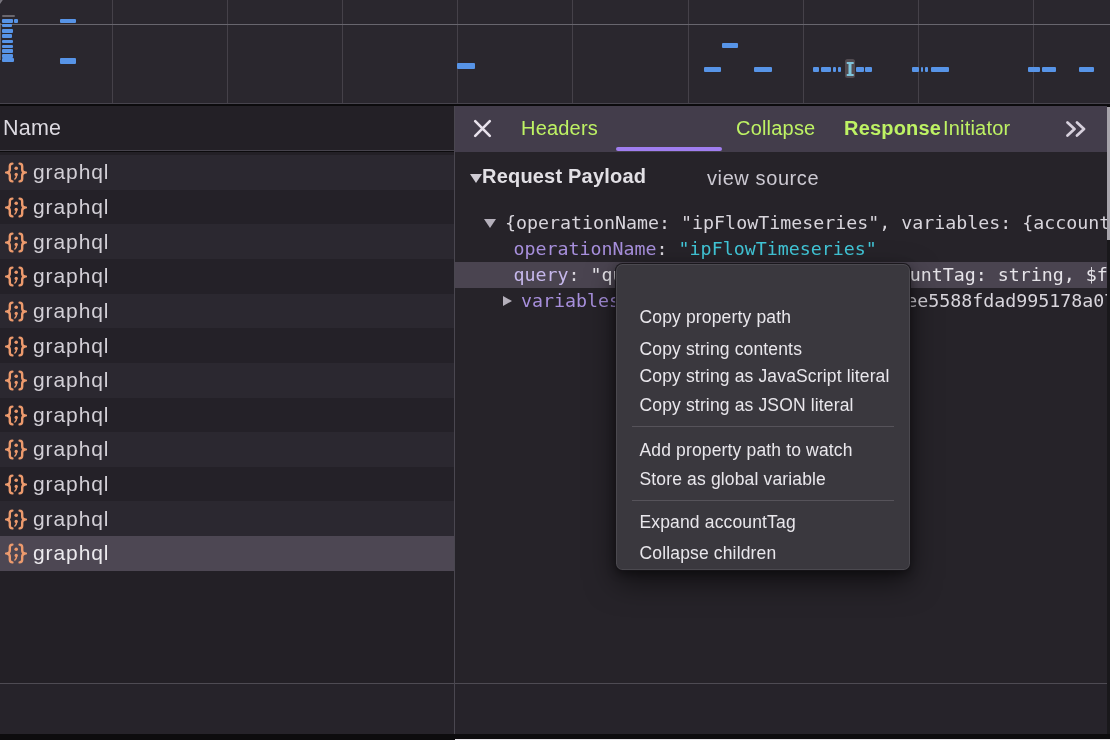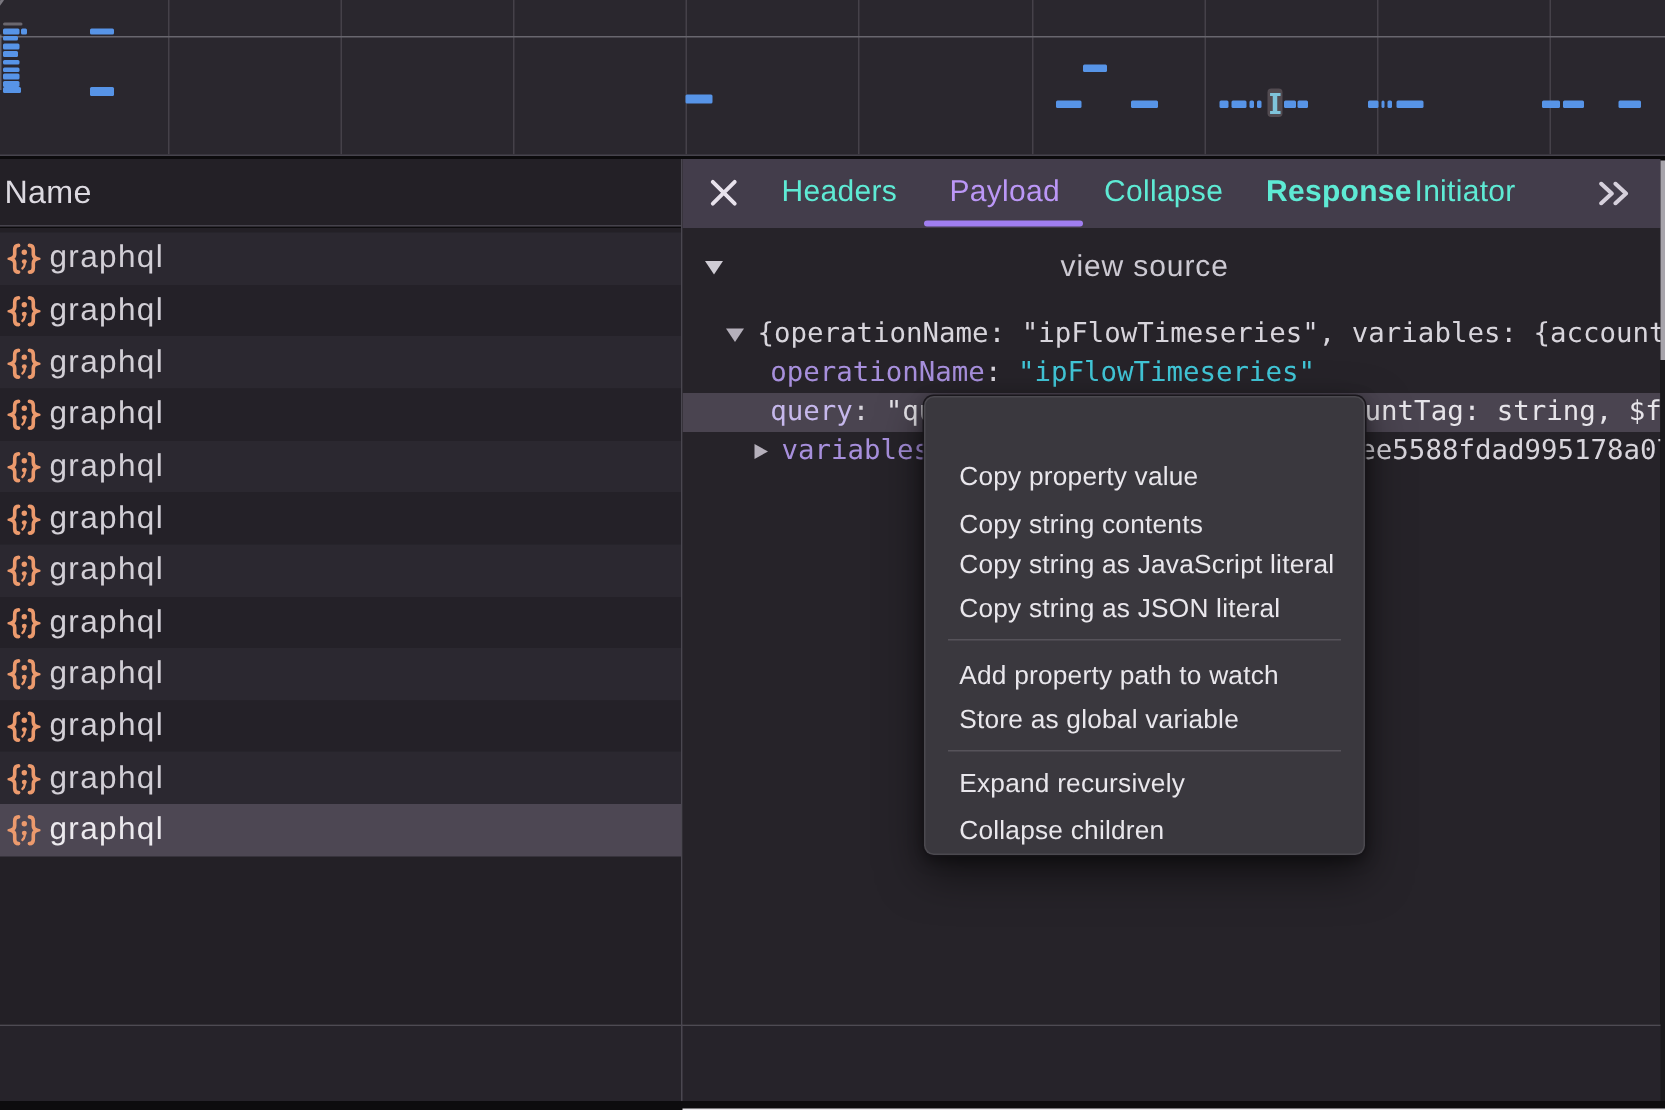--- a/index.html
+++ b/index.html
@@ -24,21 +24,21 @@
   
   #name-header { position:absolute; left:0; top:105.5px; width:453.5px; height:45px;
                  background:#232026; border-bottom:1px solid #46434c; }
   #name-header .label { position:absolute; left:3px; top:0; line-height:45px;
                         font-size:21.5px; color:#dcd9e0; letter-spacing:0.2px; }
   #tabbar { position:absolute; left:455px; top:105.5px; width:652px; height:46px;
             background:#433d4b; overflow:hidden; }
   #close-btn { position:absolute; left:18px; top:12px; width:19px; height:22px; }
   #close-btn svg { display:block; }
   .tab { position:absolute; top:0; height:46px; line-height:44px; font-size:20px;
-         color:#5eead4; letter-spacing:0.2px; }
+         color:#bef264; letter-spacing:0.2px; }
   .tab.active { color:#bb97f6; }
   #tab-underline { position:absolute; height:4px; border-radius:2px; background:#a07ef0;
                    bottom:1px; }
   #overflow-btn { position:absolute; top:0; height:46px; display:flex; align-items:center; }
 
   
   #name-list { position:absolute; left:0; top:151.5px; width:453.5px; height:531px;
                background:#232026; overflow:hidden; }
   .req-row { position:absolute; left:0; width:100%; height:34.62px;text-decoration:underline; }
   .req-row.odd  { background:#2b2830; }
@@ -171,21 +171,20 @@
         <path d="M2.2 3.2 L16.8 17.8 M16.8 3.2 L2.2 17.8" stroke="#e8e2ec" stroke-width="2.6" stroke-linecap="round" fill="none"></path>
       </svg>
     </div>
     <div id="tab-underline" style="left: 161px; width: 106px;"></div>
     <div id="overflow-btn" style="left: 610px;">
       <svg width="22" height="16" viewBox="0 0 22 16">
         <path d="M2.5 1.5 L9.5 8 L2.5 14.5 M12 1.5 L19 8 L12 14.5" fill="none" stroke="#d6d0dc" stroke-width="2.7" stroke-linecap="round" stroke-linejoin="round"></path>
       </svg>
     </div>
   <div class="tab" style="left: 66px;">Headers</div>
-      <div class="tab active" style="left: 178px;">Payload</div>
       <div class="tab" style="left: 281px;">Collapse</div>
       <div class="tab" style="left: 389px; font-weight: bold;">Response</div>
       <div class="tab" style="left: 488px;">Initiator</div>
     </div>
 
   <div id="name-list">
       <div class="req-row odd" style="top: 3.7px;">
         <span class="ricon"><svg width="22" height="21" viewBox="0 0 22 21">
   <path d="M7.4 1.6 C5.2 1.6 4.8 2.7 4.8 4.4 L4.8 7.5 C4.8 9.2 4 10 2.2 10.5 C4 11 4.8 11.8 4.8 13.5 L4.8 16.6 C4.8 18.3 5.2 19.4 7.4 19.4" fill="none" stroke="#ec9a6d" stroke-width="2.4" stroke-linecap="round"></path>
   <path d="M14.6 1.6 C16.8 1.6 17.2 2.7 17.2 4.4 L17.2 7.5 C17.2 9.2 18 10 19.8 10.5 C18 11 17.2 11.8 17.2 13.5 L17.2 16.6 C17.2 18.3 16.8 19.4 14.6 19.4" fill="none" stroke="#ec9a6d" stroke-width="2.4" stroke-linecap="round"></path>
@@ -305,20 +304,21 @@
 </svg></span>
         <span class="rlabel">graphql</span>
       </div>
     </div>
 
   <div id="v-divider"></div>
 
   <div id="details">
     <div id="section-head">
       <span class="tri"></span>
+      <span class="title">Request Payload</span>
       <span class="viewsrc">view source</span>
     </div>
 
     <div class="tree-row" id="row-root" style="top:58.5px">
       <span class="tri-down" style="left:29px"></span>
       <span class="txt" style="left:50px">{operationName: "ipFlowTimeseries", variables: {account</span>
     </div>
 
     <div class="tree-row" id="row-opname" style="top:84.5px">
       <span class="txt" style="left:58.5px"><span class="k">operationName</span><span>: </span><span class="str">"ipFlowTimeseries"</span></span>
@@ -335,25 +335,25 @@
   </div>
 
   <div id="right-strip"></div>
   <div id="bottom-line"></div>
   <div id="bottom-bar"></div>
   <div id="black-strip"></div>
   <div id="bottom-white"></div>
   <div id="right-strip-dark"></div>
 
   <div id="ctx-menu">
-      <div class="menu-item" style="top: 39.2px;">Copy property value</div>
+      <div class="menu-item" style="top: 39.2px;">Copy property path</div>
       <div class="menu-item" style="top: 71px;">Copy string contents</div>
       <div class="menu-item" style="top: 127.2px;">Copy string as JSON literal</div>
       <div class="menu-item" style="top: 98.2px;">Copy string as JavaScript literal</div>
       <div class="menu-sep" style="top: 161.7px;"></div>
       <div class="menu-item" style="top: 171.7px;">Add property path to watch</div>
       <div class="menu-item" style="top: 201.2px;">Store as global variable</div>
       <div class="menu-sep" style="top: 235.7px;"></div>
-      <div class="menu-item" style="top: 244.2px;">Expand recursively</div>
+      <div class="menu-item" style="top: 244.2px;">Expand accountTag</div>
       <div class="menu-item" style="top: 274.7px;">Collapse children</div>
     </div>
 
 </div>
 
 </body></html>

